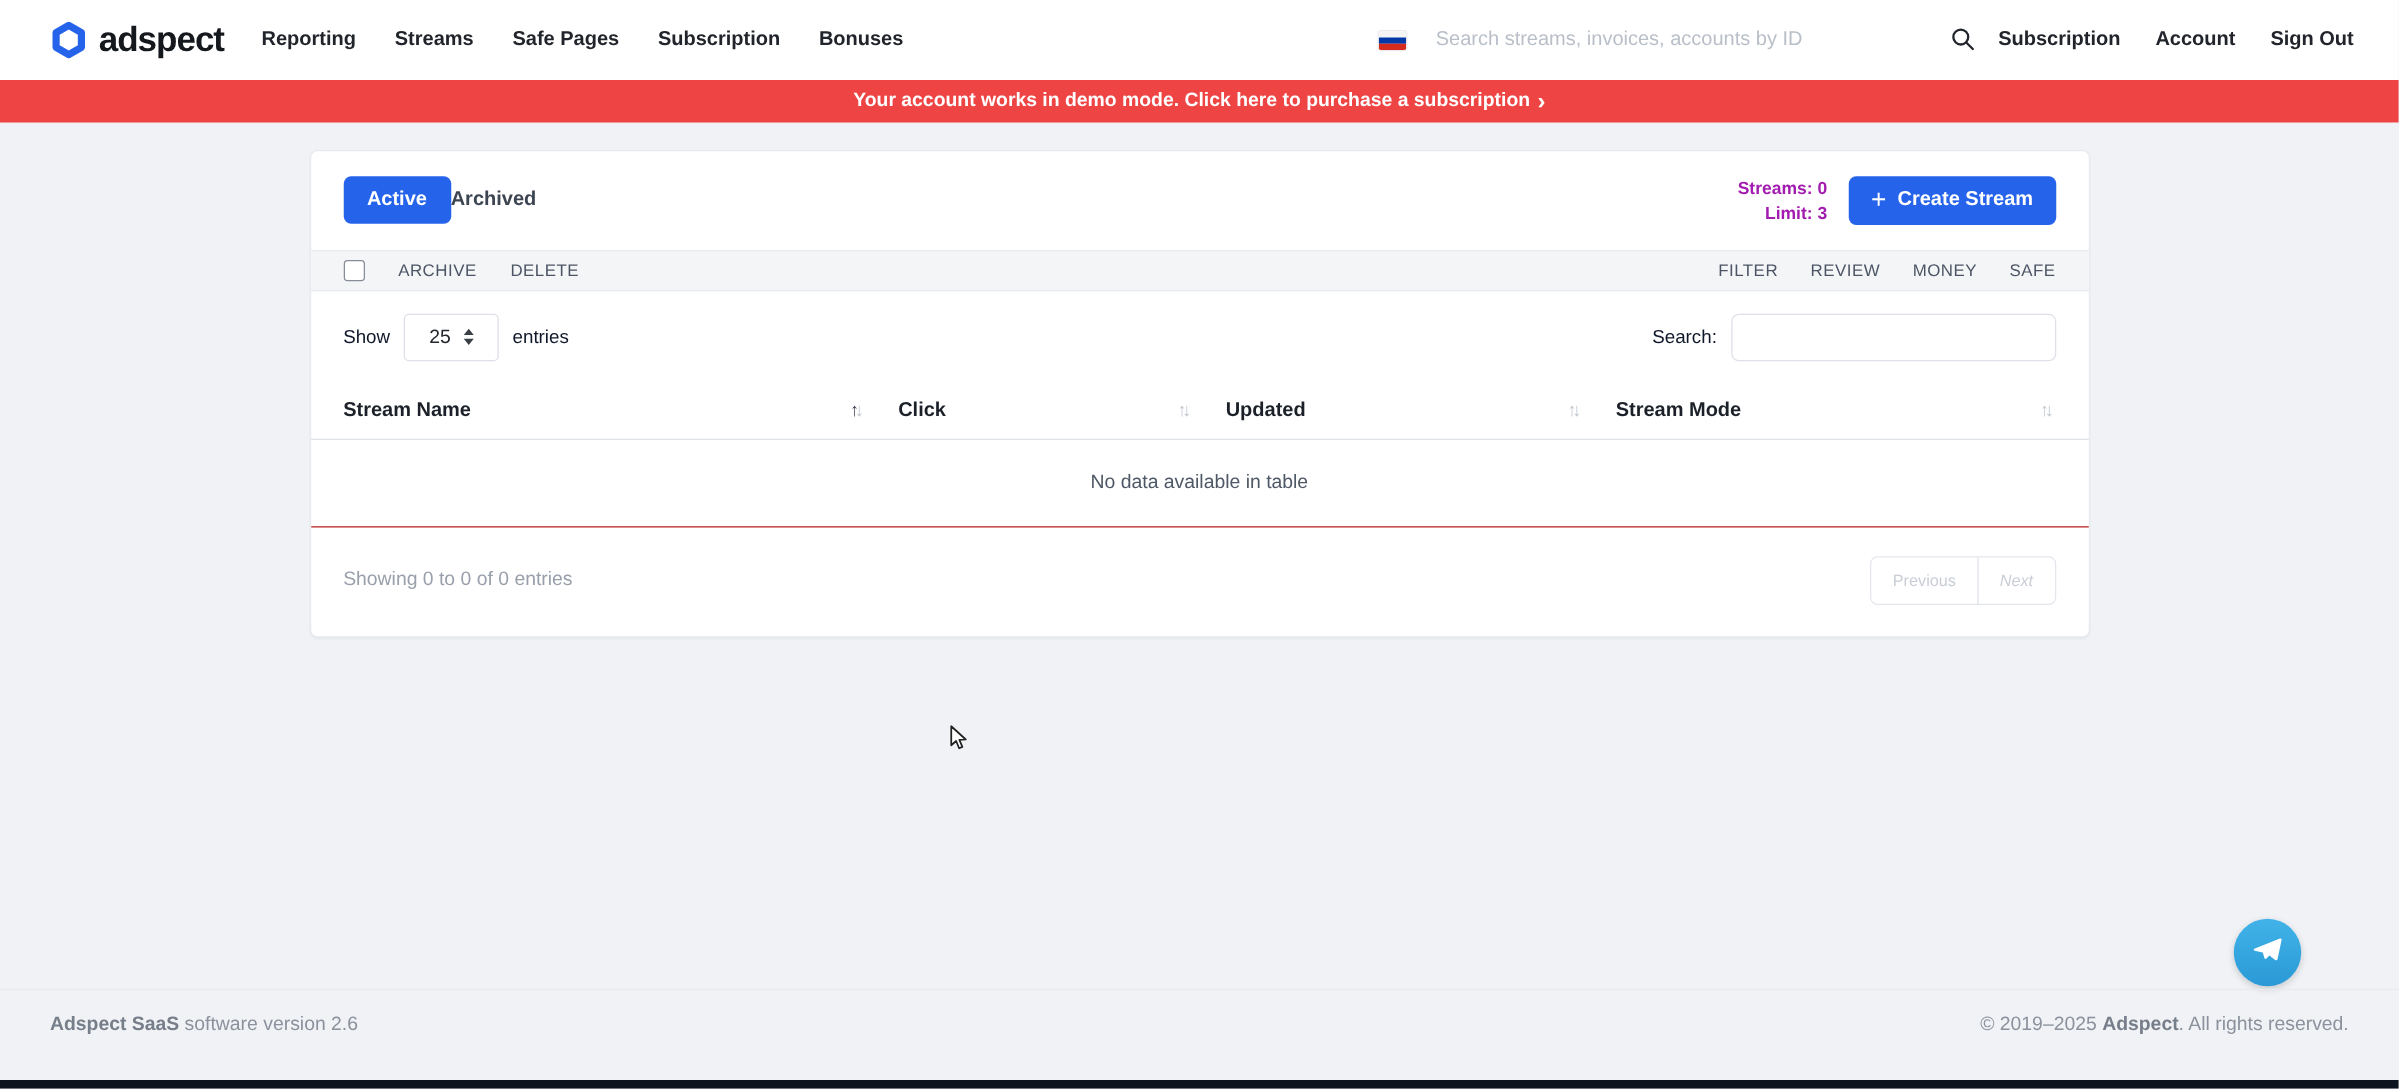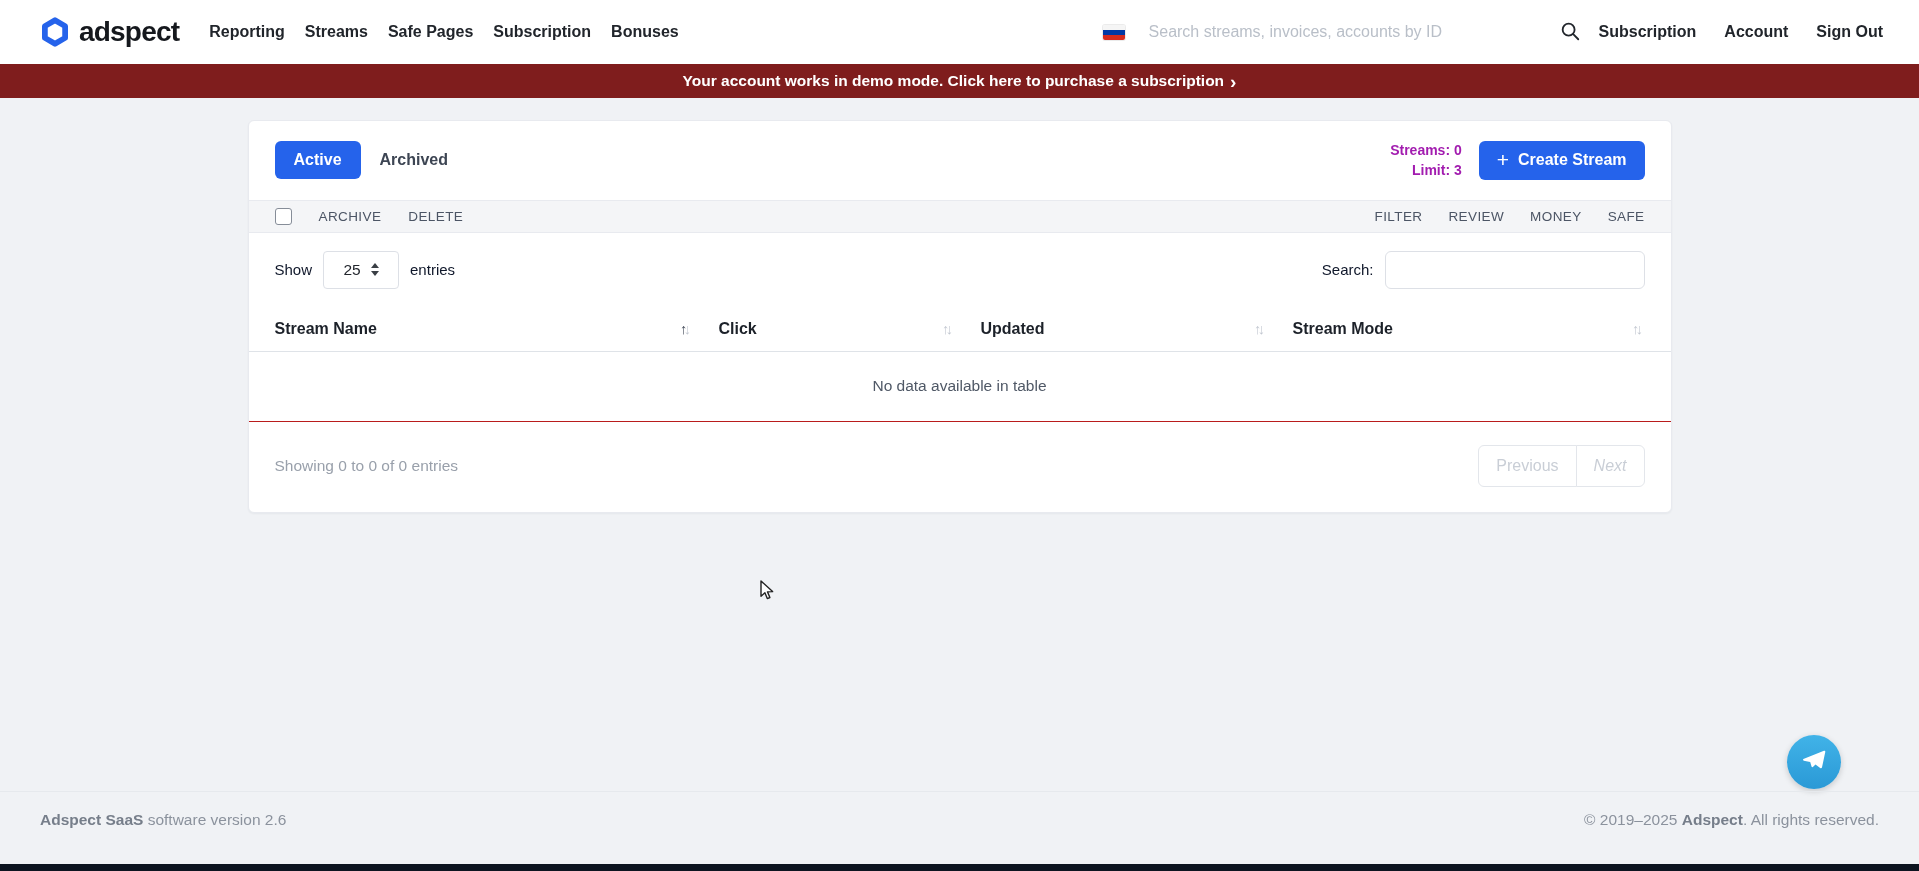--- a/index.html
+++ b/index.html
@@ -7,45 +7,45 @@
   body {
     font-family:"Liberation Sans","DejaVu Sans",sans-serif;
     background:#f0f2f5; color:#21252b; overflow:hidden; position:relative;
   }
   
   .navbar{ height:64px; background:#ffffff; display:flex; align-items:center;
     padding:0 36px 0 40px; }
   .brand{ display:flex; align-items:center; gap:9px; cursor:pointer; }
   .brand svg{ display:block; }
   .brand-name{ font-size:28px; font-weight:800; letter-spacing:-0.8px; color:#15181d; }
-  .nav-items{ display:flex; align-items:center; gap:20px; margin-left:30px; }
+  .nav-items{ display:flex; align-items:center; gap:31px; margin-left:30px; }
   .nav-item{ font-size:16px; font-weight:700; color:#21252b; cursor:pointer; white-space:nowrap; }
   .nav-right{ margin-left:auto; display:flex; align-items:center; }
   .flag{ width:22px; height:15px; border-radius:2px; overflow:hidden; display:flex;
     flex-direction:column; box-shadow:0 0 0 1px rgba(0,0,0,.08); cursor:pointer; flex:none; }
   .flag div{ flex:1; }
   .flag .w{ background:#f5f5f5; } .flag .b{ background:#0039a6; } .flag .r{ background:#d52b1e; }
   .nav-search{ border:none; outline:none; font-size:16px; color:#3a3f46; width:400px;
     margin-left:24px; font-family:inherit; background:transparent; }
   .nav-search::placeholder{ color:#b9bfc8; }
   .search-btn{ background:none; border:none; cursor:pointer; padding:4px; margin:0 14px 0 6px;
     display:flex; align-items:center; }
   .nav-links{ display:flex; align-items:center; gap:28px; }
   .nav-link{ font-size:16px; font-weight:700; color:#21252b; cursor:pointer; white-space:nowrap; }
   
-  .banner{ height:34px; background:#7f1d1d; display:flex; align-items:center; justify-content:center;
+  .banner{ height:34px; background:#ef4444; display:flex; align-items:center; justify-content:center;
     gap:6px; color:#ffffff; font-size:15.5px; font-weight:700; cursor:pointer; }
   .banner .chev{ font-size:19px; line-height:1; font-weight:700; }
   
   .card{ width:1424px; margin:22px auto 0; background:#ffffff; border:1px solid #e8eaef;
     border-radius:6px; box-shadow:0 1px 2px rgba(20,30,50,.05); }
   .card-header{ display:flex; align-items:center; padding:19px 26px; }
   .btn-blue{ background:#2563eb; color:#ffffff; border:none; border-radius:6px;
     font-size:16px; font-weight:600; font-family:inherit; padding:10px 19px; cursor:pointer; }
-  .tab-archived{ margin-left:19px; font-size:16px; font-weight:600; color:#3d4553; cursor:pointer; }
+  .tab-archived{ font-size:16px; font-weight:600; color:#3d4553; cursor:pointer; }
   .header-right{ margin-left:auto; display:flex; align-items:center; gap:17px; }
   .quota{ text-align:right; font-size:14px; font-weight:700; color:#a21caf; line-height:1.45; }
   .btn-create{ display:flex; align-items:center; gap:9px; padding:10px 18px; }
   .btn-create .plus{ font-size:21px; font-weight:400; line-height:0.9; }
   
   .toolbar{ display:flex; align-items:center; background:#f4f5f7; border-top:1px solid #e8eaef;
     border-bottom:1px solid #e8eaef; padding:7px 26px; }
   .toolbar input[type=checkbox]{ width:17px; height:17px; appearance:none;
     border:1.6px solid #868d98; border-radius:3px; background:#fff; cursor:pointer; flex:none; }
   .tool-label{ font-size:13.5px; font-weight:500; letter-spacing:.4px; color:#4c5565;
@@ -73,21 +73,21 @@
   .th:last-child{ padding-right:2px; }
   .th.c1{ width:444px; } .th.c2{ width:262px; } .th.c3{ width:312px; } .th.c4{ flex:1; }
   .sort{ font-size:14.5px; letter-spacing:-3.5px; padding-right:3px; color:#c3c8d1; white-space:nowrap; }
   .sort .on{ color:#3e4554; }
   .empty-row{ height:70px; display:flex; align-items:center; justify-content:center;
     border-bottom:1px solid #b91c1c; font-size:15.5px; color:#4f5866; }
   
   .card-footer{ display:flex; align-items:center; padding:23px 26px 25px; }
   .summary{ font-size:15.5px; color:#99a0ab; }
   .pagination{ margin-left:auto; display:flex; }
-  .page-btn{ background:#fff; border:1px solid #e3e6eb; color:#c9ced6; font-size:16px;
+  .page-btn{ background:#fff; border:1px solid #e3e6eb; color:#c9ced6; font-size:13px;
     font-family:inherit; padding:11px 17px; cursor:default; }
   .page-btn.prev{ border-radius:6px 0 0 6px; }
   .page-btn.next{ border-radius:0 6px 6px 0; margin-left:-1px;font-style:italic; }
   
   .page-footer{ position:absolute; left:0; right:0; bottom:23px; height:57px;
     display:flex; align-items:center; padding:0 40px; border-top:1px solid #e6e9ed; }
   .foot-text{ font-size:15.5px; color:#8b929d; }
   .foot-text b{ color:#767e8a; font-weight:700; }
   .foot-right{ margin-left:auto; }
   .bottom-bar{ position:absolute; left:0; right:0; bottom:0; height:7px; background:#0d1420; }

